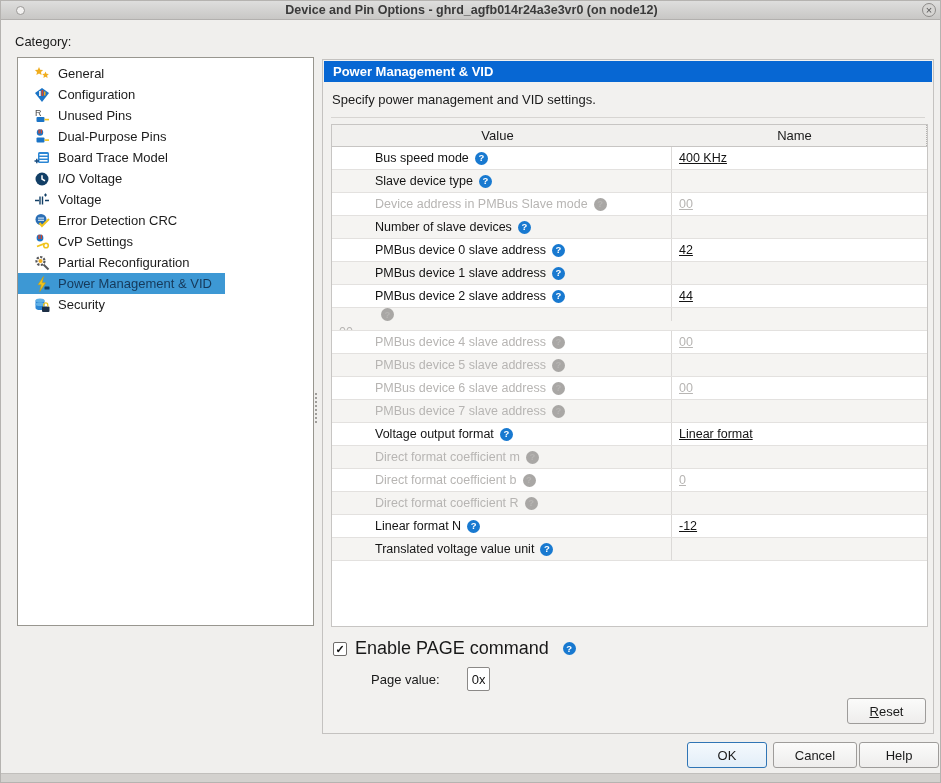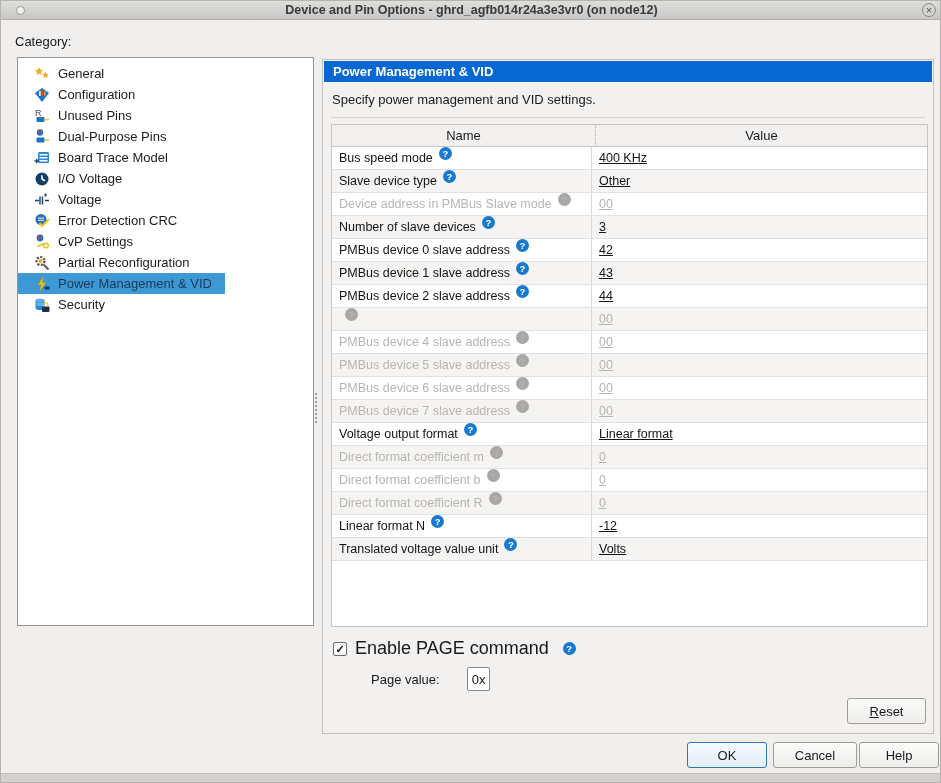--- a/index.html
+++ b/index.html
@@ -30,23 +30,23 @@
     color:#fff;font-size:13px;font-weight:bold;line-height:21px;padding-left:9px;}
   .panel-sub{position:absolute;left:9px;top:32px;font-size:13px;color:#1b1b1b;}
   .panel-sep{position:absolute;left:8px;right:8px;top:57px;border-top:1px solid #d7d5d2;}
   
   .tbl{position:absolute;left:8px;top:64px;width:597px;height:503px;background:#fff;border:1px solid #c7c5c3;overflow:hidden;}
   .tbl-head{display:flex;height:22px;background:#f1f0ee;border-bottom:1px solid #c7c5c3;}
   .th{font-size:13px;color:#1a1a1a;line-height:21px;text-align:center;}
   .th-name{width:264px;border-right:1px dotted #b4b2b0;}
   .th-value{flex:1;}
   .tr{display:flex;height:23px;border-bottom:1px solid #e3e1df;background:#fff;}
-  .tr.alt{background:#f5f4f2;}
+  .tr.alt{background:#f5f4f2;flex-direction:column;}
   .td{font-size:12.5px;color:#141414;line-height:22px;white-space:nowrap;overflow:hidden;}
-  .td.name{width:260px;padding-left:7px;border-right:1px solid #dbd9d7;display:flex;align-items:flex-start;}
+  .td.name{width:304px;padding-left:7px;border-right:1px solid #dbd9d7;display:flex;align-items:center;margin-left:36px;}
   .td.value{flex:1;padding-left:7px;text-decoration:underline;}
   .tr.disabled .td, .tr.disabled .td span{color:#b7b5b3;}
   .help{display:inline-flex;align-items:center;justify-content:center;width:13px;height:13px;border-radius:50%;
     color:#fff;font-size:9.5px;font-weight:bold;margin-left:6px;flex:0 0 13px;}
   .help.blue{background:var(--help-blue,#1879d0);}
   .help.gray{background:#a9a7a5;}
   
   .chk-row{position:absolute;left:10px;top:578px;display:flex;align-items:center;}
   .checkbox{width:14px;height:14px;background:#fff;border:1px solid #6e6c6a;border-radius:2px;
     font-size:11px;line-height:12px;text-align:center;color:#111;font-weight:bold;}
@@ -206,22 +206,22 @@
     </div>
   <div class="splitter"></div>
 
   <div class="panel">
     <div class="panel-header">Power Management &amp; VID</div>
     <div class="panel-sub">Specify power management and VID settings.</div>
     <div class="panel-sep"></div>
 
     <div class="tbl">
       <div class="tbl-head">
+        <div class="th th-value">Value</div>
         <div class="th th-name">Name</div>
-        <div class="th th-value">Value</div>
       </div>
       <div id="table-body">
           <div class="tr">
             <div class="td name">
               <span>Bus speed mode</span>
               <span class="help blue">?</span>
             </div>
             <div class="td value">400 KHz</div>
           </div>
           <div class="tr alt">

